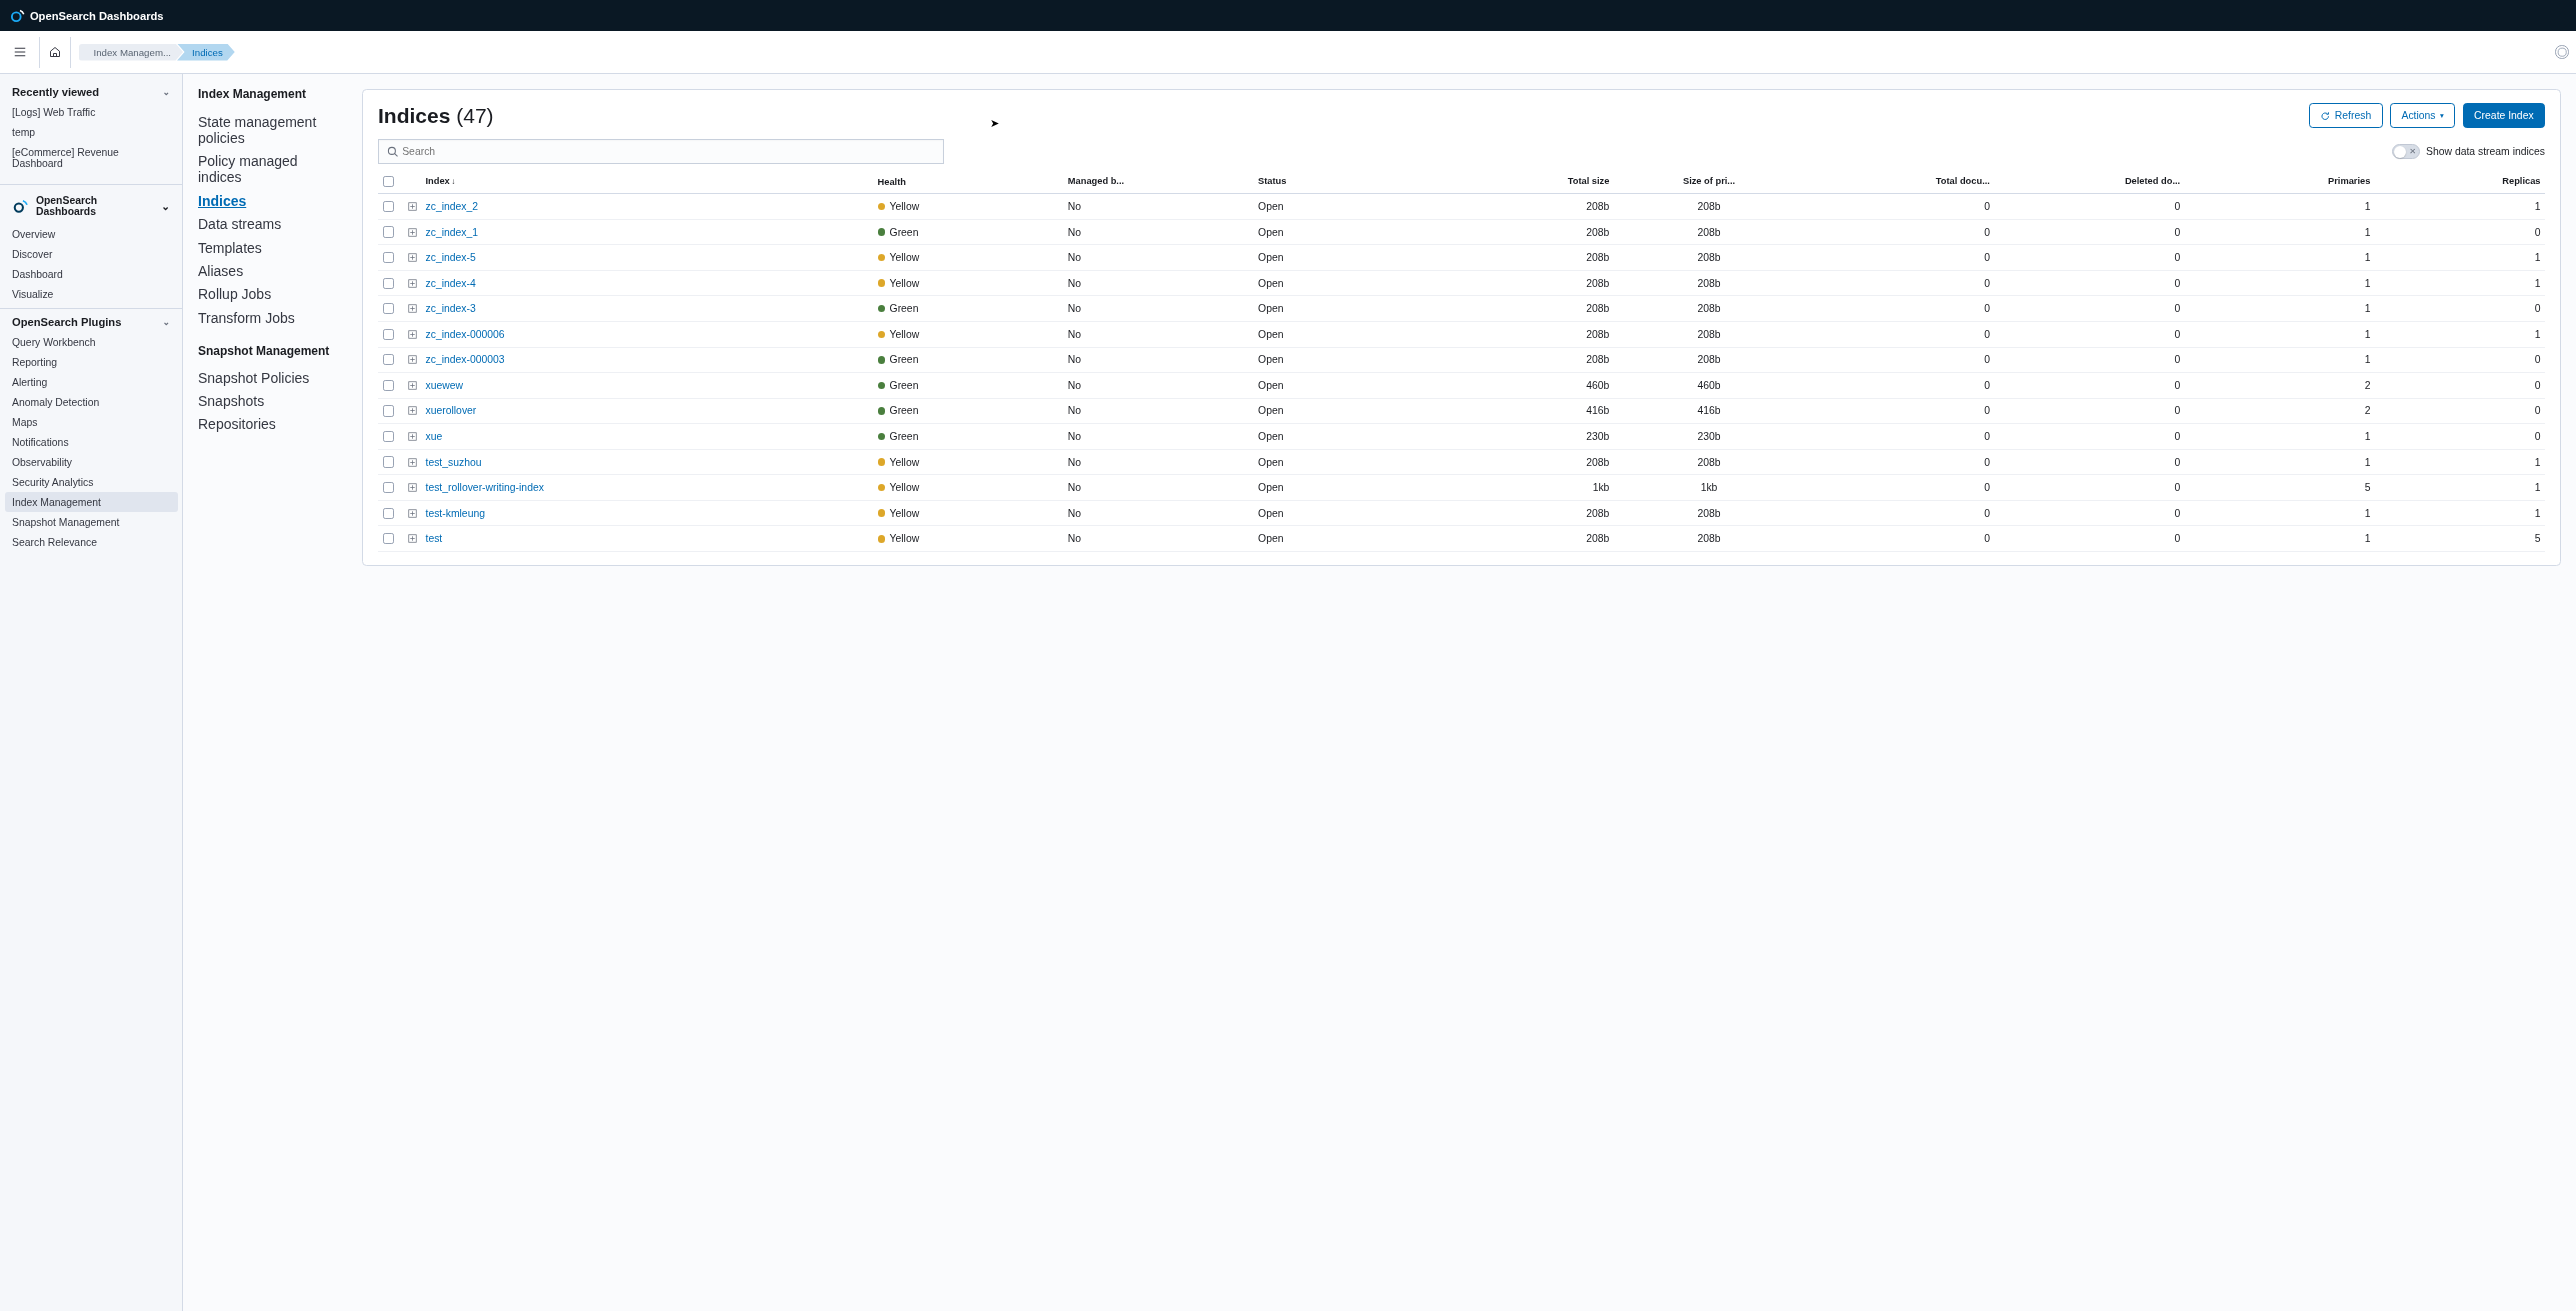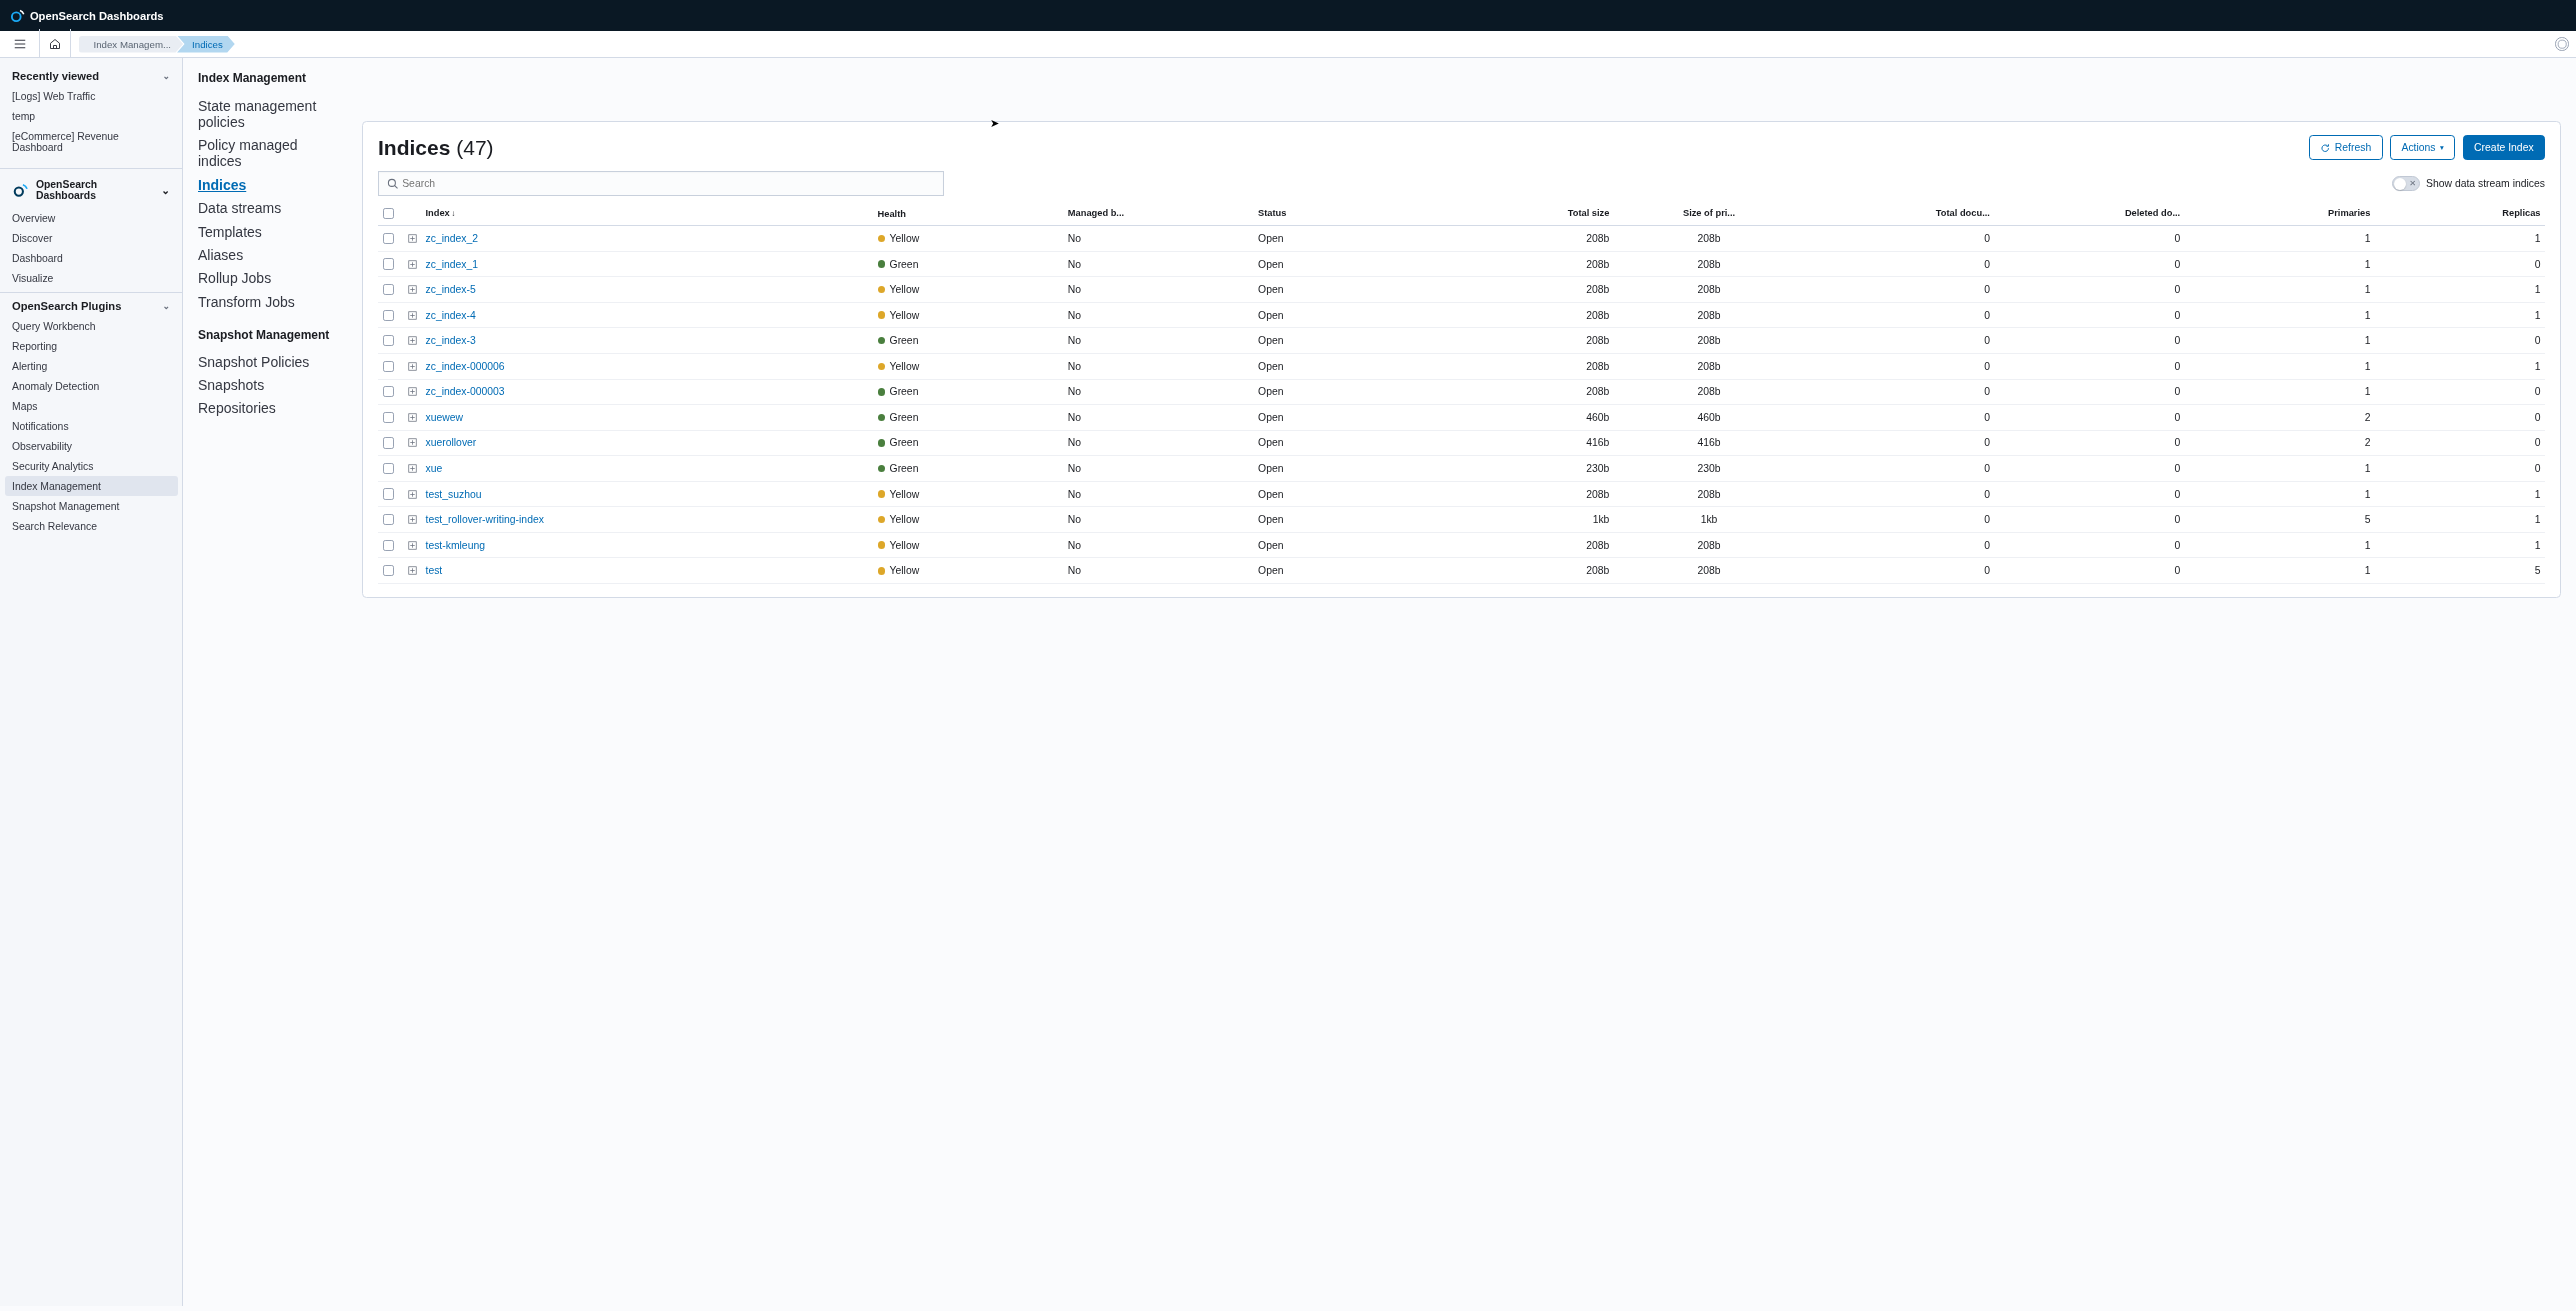--- a/index.html
+++ b/index.html
@@ -4,21 +4,21 @@
 <style>
 * { box-sizing: border-box; margin: 0; padding: 0; }
 body { font-family: -apple-system, BlinkMacSystemFont, "Segoe UI", Helvetica, Arial, sans-serif; font-size: 10.4px; color: #1a1c21; background: #fafbfd; }
 
 
 .top-header { height: 31px; background: #0a1824; display: flex; align-items: center; padding: 0 10.4px; }
 .top-header .logo-wrap { display: flex; align-items: center; gap: 4.5px; color: #fff; font-weight: 600; font-size: 11.2px; }
 .top-header .logo-icon { width: 15px; height: 15px; }
 
 
-.nav-bar { height: 27px; background: #fff; border-bottom: 0.7px solid #d3dae6; display: flex; align-items: center; padding: 0 7.5px; justify-content: space-between; }
+.nav-bar { height: 43px; background: #fff; border-bottom: 0.7px solid #d3dae6; display: flex; align-items: center; padding: 0 7.5px; justify-content: space-between; }
 .nav-left { display: flex; align-items: center; gap: 7.5px; }
 .icon-btn { width: 24px; height: 24px; display: flex; align-items: center; justify-content: center; border-radius: 3px; cursor: pointer; color: #343741; }
 .home-btn { border-left: 0.7px solid #d3dae6; border-right: 0.7px solid #d3dae6; padding: 0 9px; height: 31px; display:flex; align-items:center; }
 .breadcrumbs { display: flex; align-items: center; gap: 0; }
 .crumb { padding: 3px 12px 3px 15px; font-size: 9.7px; position: relative; background: #e9edf3; color: #5a6572; clip-path: polygon(0 0, calc(100% - 7.5px) 0, 100% 50%, calc(100% - 7.5px) 100%, 0 100%, 7.5px 50%); margin-left: -6px; }
 .crumb:first-child { clip-path: polygon(0 0, calc(100% - 7.5px) 0, 100% 50%, calc(100% - 7.5px) 100%, 0 100%); margin-left: 0; border-radius: 3px 0 0 3px; }
 .crumb.active { background: #b2d7f0; color: #006bb4; font-weight: 500; }
 .help-icon { width: 13.4px; height: 13.4px; border: 1.1px solid #98a2b3; border-radius: 50%; display: flex; align-items: center; justify-content: center; font-size: 8.2px; color: #98a2b3; cursor: pointer; }
 
 
@@ -37,21 +37,21 @@
 
 
 .secondary-sidebar { width: 164px; padding: 13.4px 15px; flex-shrink: 0; }
 .sec-title { font-weight: 700; font-size: 12px; margin-bottom: 9px; }
 .sec-item { padding: 3.7px 0; font-size: 14px; color: #343741; cursor: pointer; }
 .sec-item.current { color: #006bb4; font-weight: 700; text-decoration: underline; }
 .sec-group-title { font-weight: 700; font-size: 12px; margin: 15px 0 7.5px; }
 
 
 .content-area { flex: 1; padding: 15px; overflow-y: auto; min-width: 0; }
-.panel { background: #fff; border: 0.7px solid #d3dae6; border-radius: 4.5px; padding: 13.4px 15px; margin-top: 48px; }
+.panel { background: #fff; border: 0.7px solid #d3dae6; border-radius: 4.5px; padding: 13.4px 15px; }
 .panel-header { display: flex; justify-content: space-between; align-items: center; margin-bottom: 10.4px; }
 .panel-title { font-size: 21px; font-weight: 700; }
 .title-count { font-weight: 400; }
 .panel-actions { display: flex; gap: 7.5px; }
 .btn { padding: 6px 10.4px; border: 0.7px solid #006bb4; border-radius: 3.7px; background: #fff; color: #006bb4; font-size: 10.4px; cursor: pointer; display: inline-flex; align-items: center; gap: 4.5px; font-weight: 500; }
 .btn.primary { background: #006bb4; color: #fff; }
 
 
 .search-row { display: flex; gap: 10.4px; align-items: center; margin-bottom: 6px; }
 .search-box { flex: 1; max-width: 566px; display: flex; align-items: center; border: 0.7px solid #c8d0dc; border-radius: 0; padding: 6px 7.5px; background: #fbfcfd; box-shadow: inset 0 0.7px 1.5px rgba(0,0,0,0.03); }

